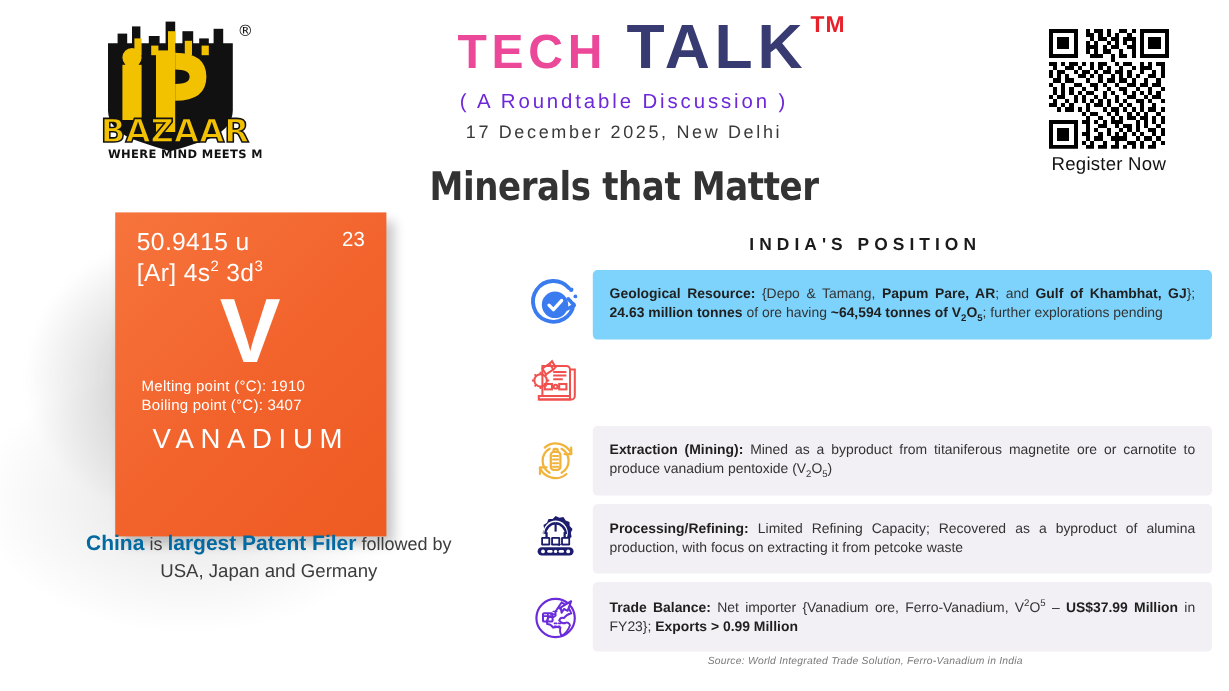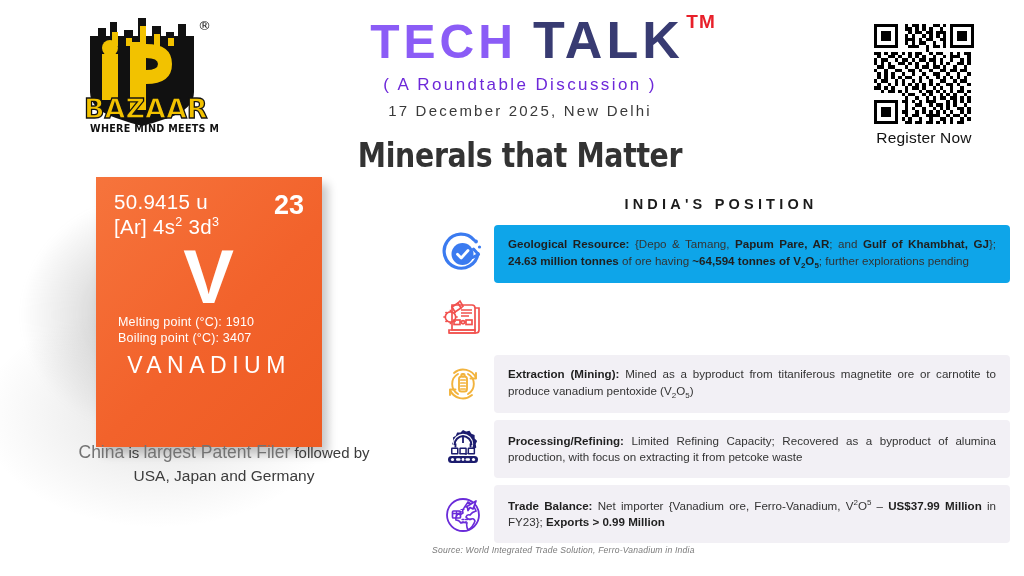--- a/index.html
+++ b/index.html
@@ -21,21 +21,21 @@
     background:radial-gradient(ellipse 60% 55% at 40% 40%, rgba(120,120,120,.20) 0%, rgba(255,255,255,0) 70%);
   }
 
   
   .logo{position:absolute;left:68px;top:14px;width:150px;height:125px;}
   .logo svg{display:block;}
 
   
   .header{position:absolute;left:300px;top:14px;width:440px;text-align:center;}
   .tt-line{position:relative;display:inline-block;line-height:1;}
-  .tt-tech{font-size:48px;font-weight:bold;letter-spacing:4px;color:#8b5cf6;margin-left:14px;}
+  .tt-tech{font-size:40px;font-weight:bold;letter-spacing:4px;color:#ec4899;margin-left:14px;}
   .tt-talk{font-size:52px;font-weight:bold;letter-spacing:4px;color:#383B72;}
   .tt-tm{position:absolute;top:-2px;right:-32px;font-size:19px;font-weight:bold;color:#E8202A;letter-spacing:1px;text-align:center;}
   .tt-sub{margin-top:9px;font-size:17px;letter-spacing:2.4px;color:#6d28d9;}
   .tt-date{margin-top:7px;font-size:15px;letter-spacing:2.2px;color:#3a3a3a;}
   .mtitle{position:absolute;left:300px;top:136px;width:440px;text-align:center;
     font-family:"DejaVu Sans",sans-serif;
     font-size:33px;font-weight:bold;color:#333333;letter-spacing:-0.4px;
     transform:scaleX(.86);transform-origin:center top;}
 
   
@@ -46,54 +46,54 @@
   
   .elcard{
     position:absolute;left:96px;top:177px;width:226px;height:270px;
     background:linear-gradient(135deg,#F6743C 0%,#F2622B 55%,#EE5B22 100%);
     box-shadow:6px 7px 9px rgba(0,0,0,.22);
     color:#fff;
   }
   .el-mass{position:absolute;left:18px;top:13px;font-size:20.5px;letter-spacing:.3px;font-weight:300;}
   .el-conf{position:absolute;left:18px;top:38px;font-size:20.5px;letter-spacing:.3px;font-weight:300;}
   .el-conf sup{font-size:12.5px;}
-  .el-num{position:absolute;right:18px;top:13px;font-size:27px;font-weight:700;}
+  .el-num{position:absolute;right:18px;top:13px;font-size:17px;font-weight:400;}
   .el-sym{position:absolute;left:0;right:0;top:62px;text-align:center;font-size:76px;font-weight:bold;line-height:1;letter-spacing:1px;}
   .el-mp{position:absolute;left:22px;top:138px;font-size:12.5px;font-weight:300;letter-spacing:.2px;}
   .el-bp{position:absolute;left:22px;top:154px;font-size:12.5px;font-weight:300;letter-spacing:.2px;}
   .el-name{position:absolute;left:0;right:0;top:175px;text-align:center;font-size:23px;letter-spacing:5.5px;font-weight:300;}
 
   
   .facts{position:absolute;left:28px;top:420px;width:392px;text-align:center;color:#3c3c3c;}
   .f1{font-size:17px;line-height:1.28;}
   .f1 .red{color:#CC1111;font-weight:bold;font-size:19.5px;letter-spacing:.3px;}
   .f1 .rest{color:#3c3c3c;font-size:16px;}
   .f2{margin-top:21px;font-size:17.5px;line-height:1.3;color:#3c3c3c;}
-  .f2 b{font-weight:normal;color:#737373;}
+  .f2 b{font-weight:bold;color:#0369a1;}
   .f2 .lt{font-size:15px;}
   .f2 .sm{font-size:15.5px;}
 
   
   .rpanel{position:absolute;left:432px;top:196px;width:578px;}
   .ip-title{text-align:center;font-size:14.5px;font-weight:bold;letter-spacing:4.2px;color:#1b1b1b;}
   .rows{margin-top:13px;}
   .row{
     display:flex;align-items:center;gap:0px;margin-bottom:7px;
   }
   .row .iconcell{width:62px;min-width:62px;height:58px;display:flex;align-items:center;justify-content:center;}
   .row .txtcell{
     flex:1;background:#F2F0F5;border-radius:4px;padding:10px 14px 10px 14px;
     min-height:38px;display:flex;align-items:center;
   }
   .row p{margin:0;font-size:11.6px;line-height:1.42;color:#333;text-align:justify;}
   .row p b{font-weight:bold;color:#1f1f1f;}
   .row p sup{font-size:8px;}
   .row p sub{font-size:8px;}
-  .r1 .txtcell{background:#0ea5e9;}
-  .srcnote{position:absolute;left:432px;top:545px;width:578px;text-align:left;
+  .r1 .txtcell{background:#7dd3fc;}
+  .srcnote{position:absolute;left:432px;top:545px;width:578px;text-align:center;
     font-size:8.6px;font-style:italic;color:#7a7a7a;letter-spacing:.2px;}
 </style>
 </head>
 <body>
 
 <div id="stage">
 
   <div class="bg-glow"></div>
   <div class="bg-glow2"></div>
 

